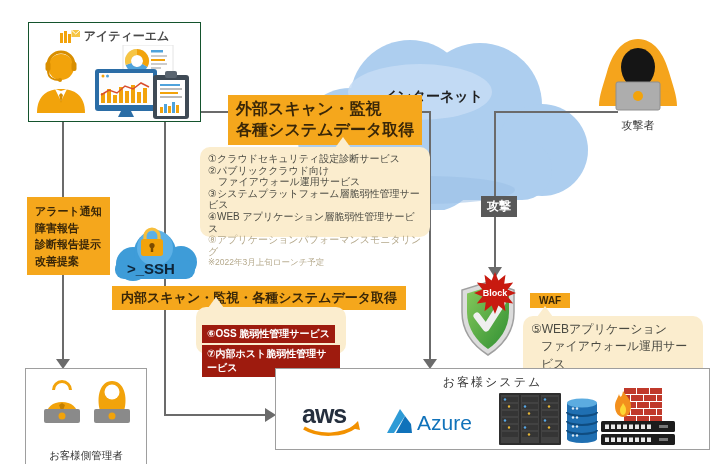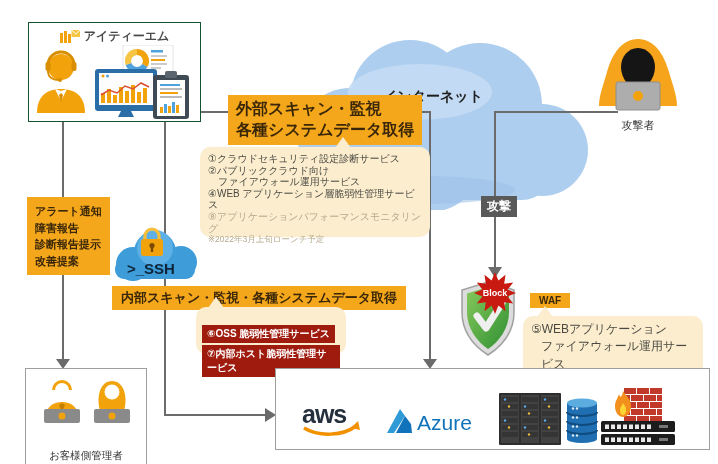--- a/index.html
+++ b/index.html
@@ -157,20 +157,21 @@
   <div id="external-scan" class="abs z4 orange-label">
     <div>外部スキャン・監視</div>
     <div>各種システムデータ取得</div>
   </div>
 
   <div id="external-services" class="abs z4 cream">
     <span class="pointer"></span>
     <div>①クラウドセキュリティ設定診断サービス</div>
     <div>②パブリッククラウド向け</div>
     <div class="indent">ファイアウォール運用サービス</div>
+    <div>③システムプラットフォーム層脆弱性管理サービス</div>
     <div>④WEB アプリケーション層脆弱性管理サービス</div>
     <div class="muted">⑧アプリケーションパフォーマンスモニタリング</div>
     <div class="muted small">※2022年3月上旬ローンチ予定</div>
   </div>
 
   <svg class="abs z3" style="left:103px;top:224px" width="108" height="60">
     <g fill="#3E9CD8">
       <circle cx="30" cy="40" r="17"></circle>
       <circle cx="52" cy="28" r="21"></circle>
       <circle cx="78" cy="38" r="16"></circle>
@@ -240,20 +241,21 @@
         <circle cx="20" cy="15" r="7.5" fill="#FFFFFF"></circle>
         <path d="M6 40 C6 31 12 27 20 27 C28 27 34 31 34 40 Z" fill="#F2A30B"></path>
         <rect x="2" y="32" width="36" height="14" rx="2" fill="#8A8A8A"></rect>
         <circle cx="20" cy="39" r="3.5" fill="#F2A30B"></circle>
       </g>
     </svg>
     <div id="admin-label">お客様側管理者</div>
   </div>
 
   <div id="customer-box" class="abs z4 white-box">
+    <div id="customer-label">お客様システム</div>
 
     <svg class="abs" style="left:25px;top:28px" width="62" height="44">
       <text x="1" y="26" font-size="25" font-weight="bold" fill="#252F3E" letter-spacing="-1">aws</text>
       <path d="M3 31 C18 40 42 39 55 29" fill="none" stroke="#F29100" stroke-width="3.5"></path>
       <polygon points="57,24 59,33 50,31" fill="#F29100"></polygon>
     </svg>
 
     <svg class="abs" style="left:105px;top:38px" width="102" height="30">
       <polygon points="6,26 19,2 24,9 13,26" fill="#2E9BD6"></polygon>
       <polygon points="15,26 24,9 30,17 31,26" fill="#1072BA"></polygon>

